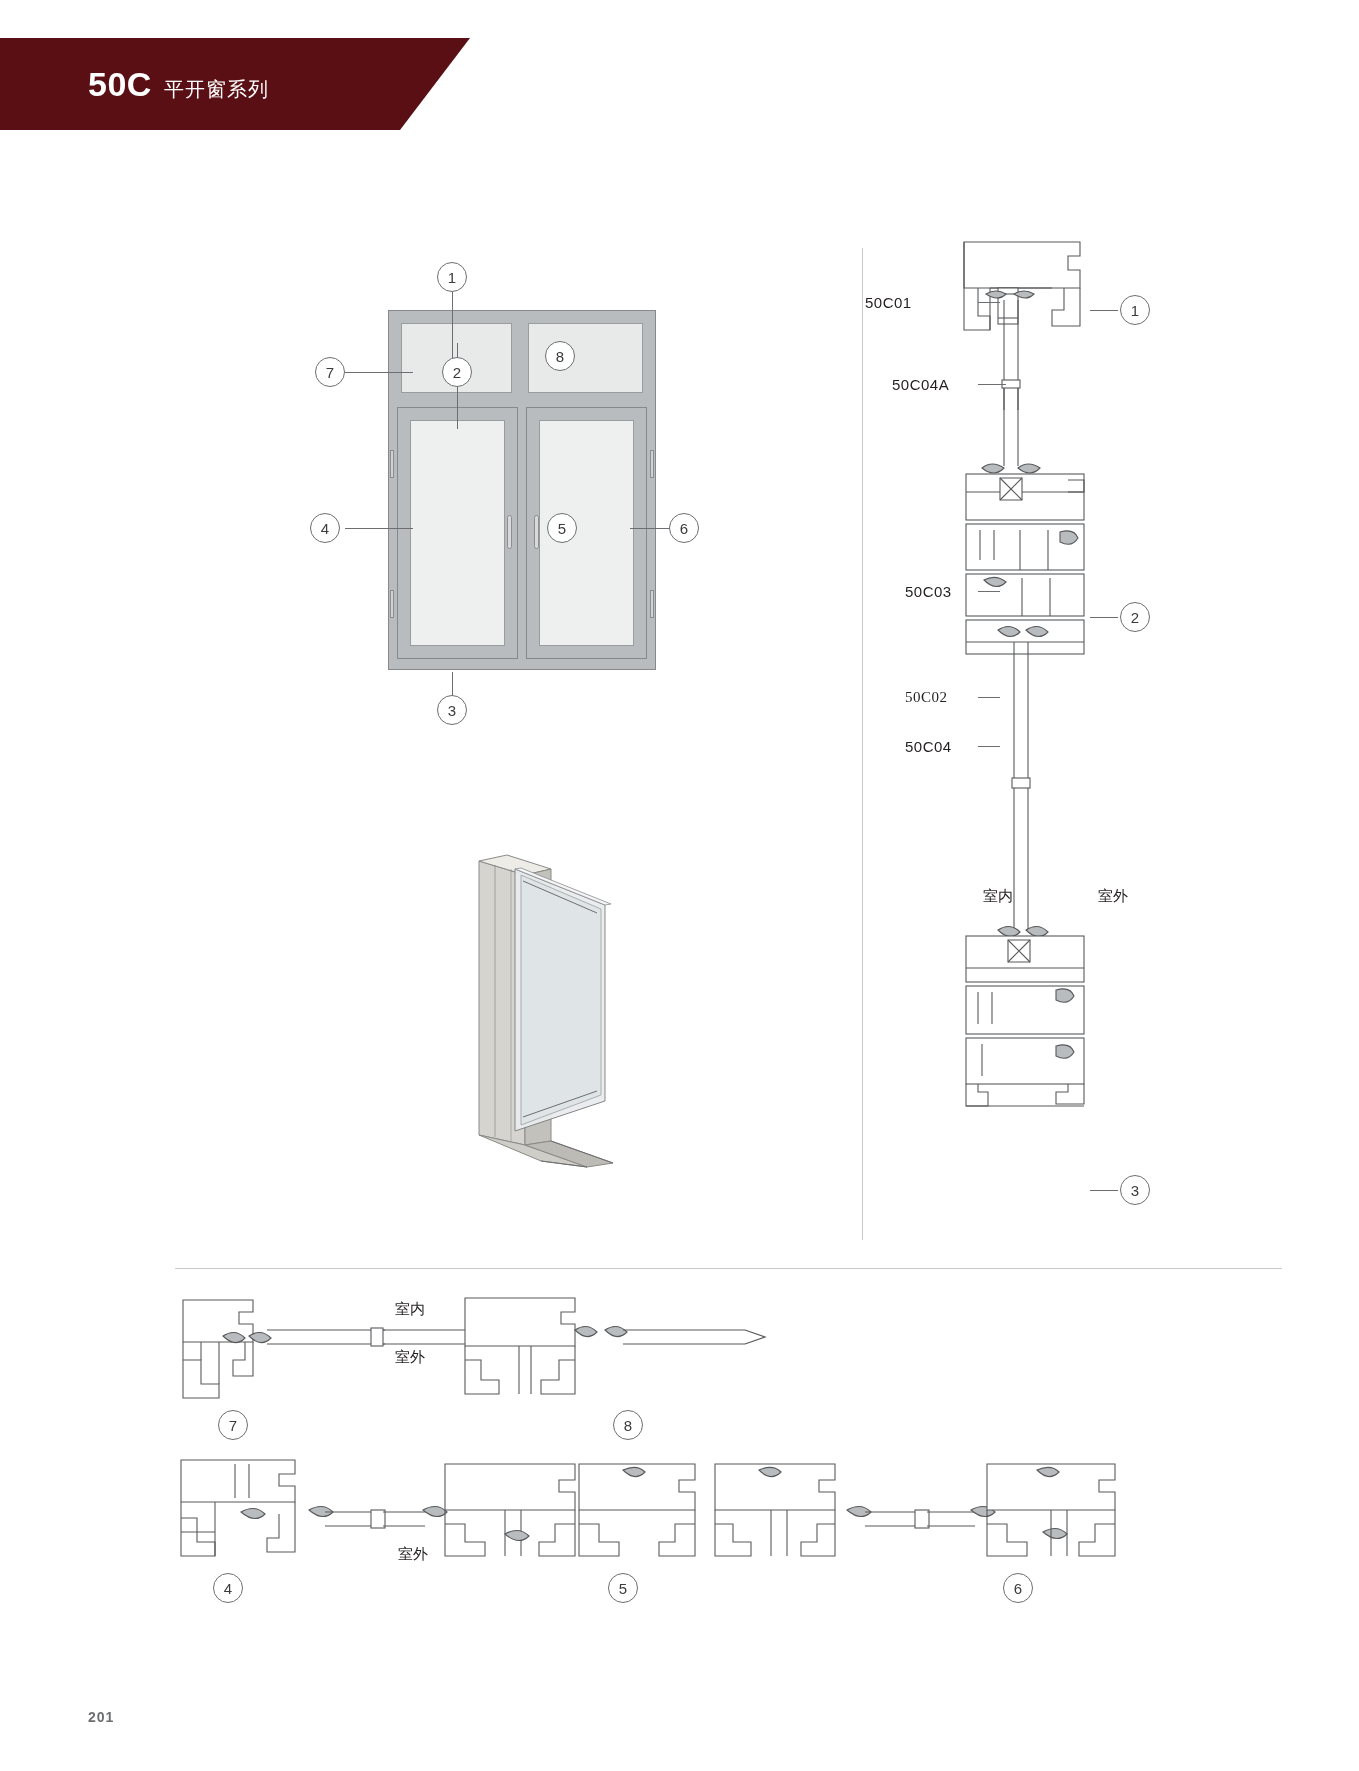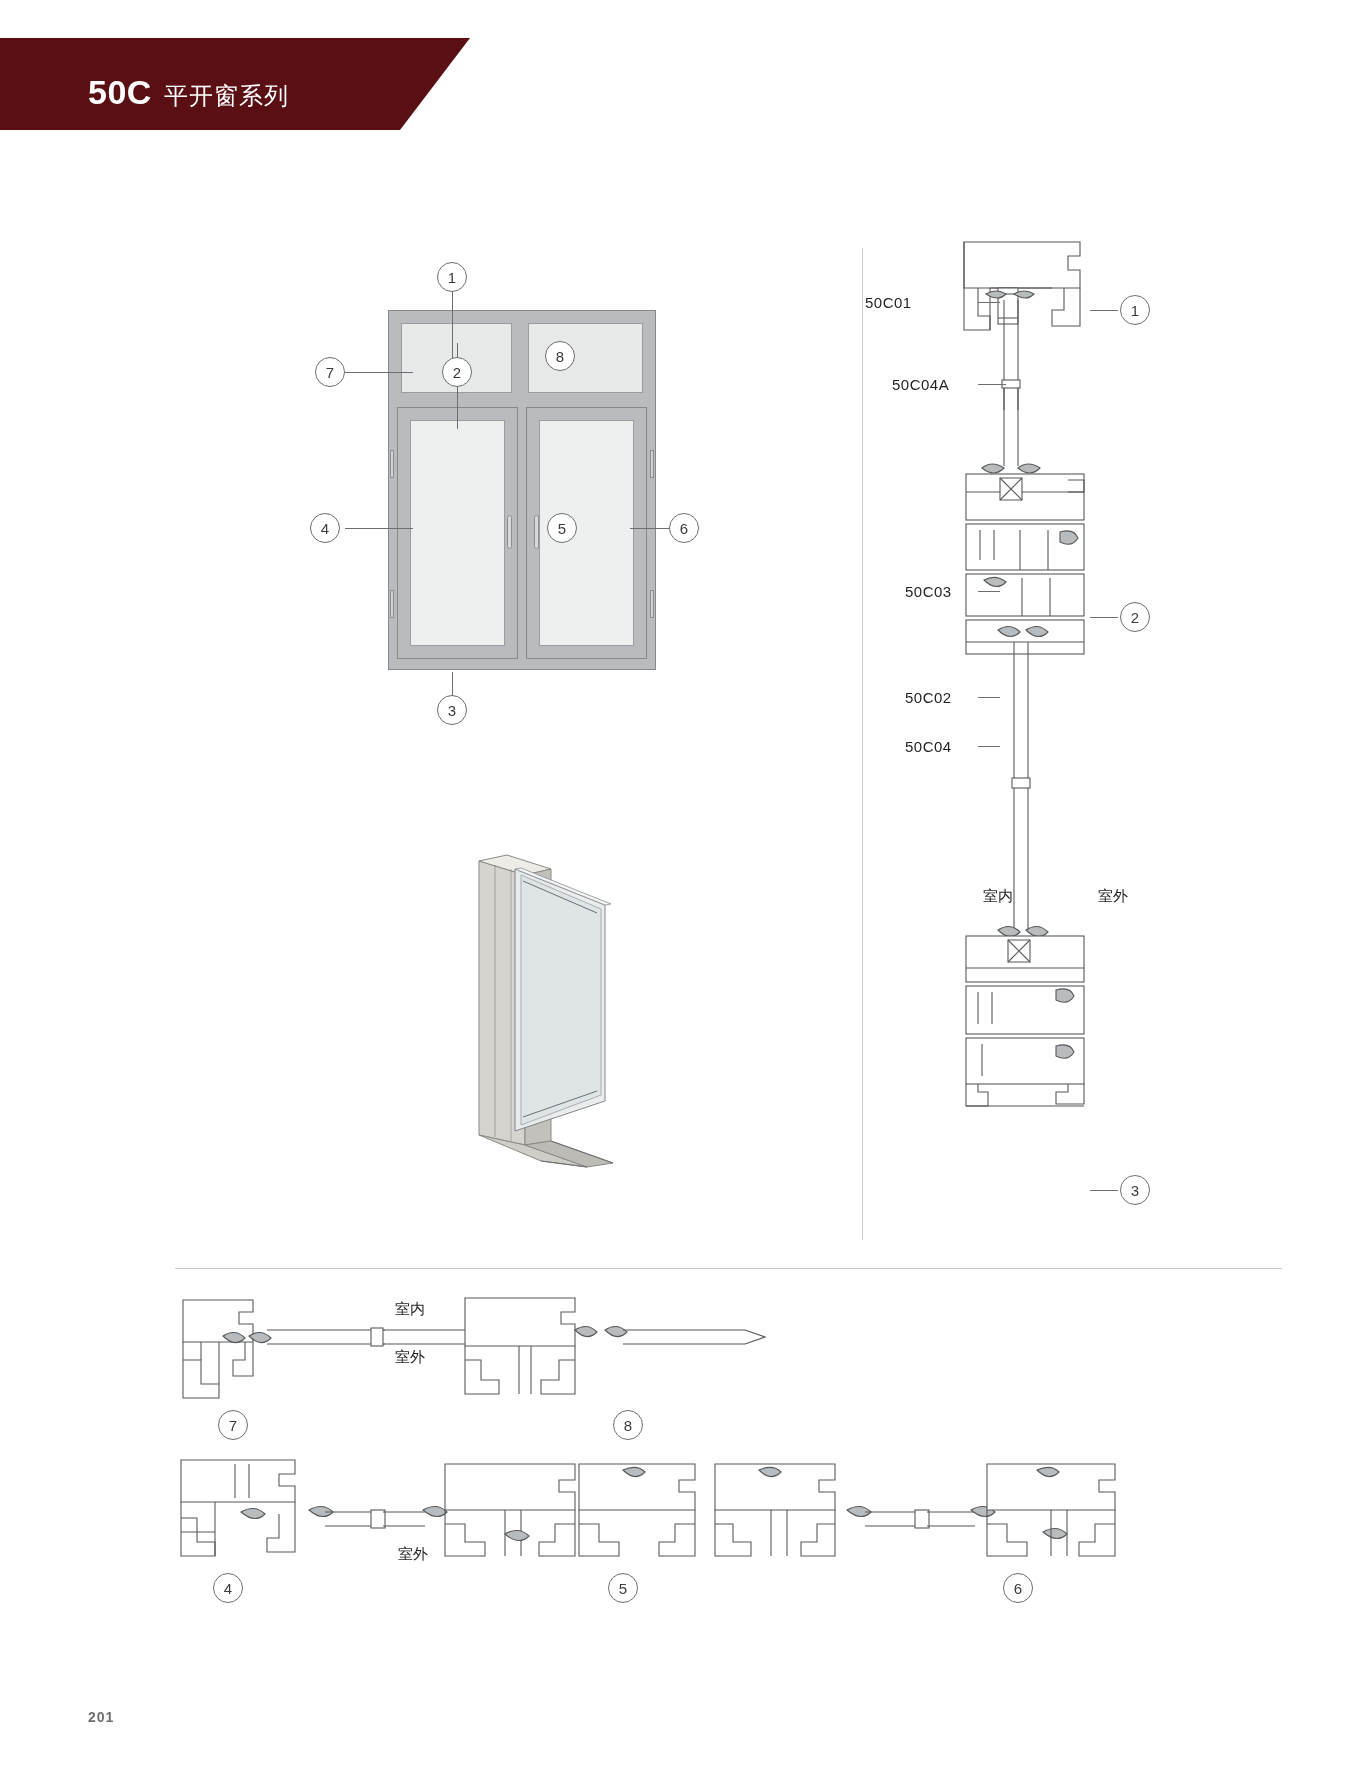--- a/index.html
+++ b/index.html
@@ -31,30 +31,29 @@
   }
   .header-title {
     position: absolute;
     left: 88px;
     top: 50%;
     transform: translateY(-50%);
     display: flex;
     align-items: baseline;
     gap: 12px;
     white-space: nowrap;
-    margin-top: 8px;
   }
   .header-code {
     font-size: 34px;
     font-weight: bold;
     color: #ffffff;
     letter-spacing: 0.5px;
   }
   .header-sub {
-    font-size: 24px;
+    font-size: 20px;
     color: #ffffff;
     letter-spacing: 1px;
   }
 
   
   .abs { position: absolute; }
 
   .callout {
     position: absolute;
     width: 30px;
@@ -358,21 +357,21 @@
 
 <div class="part-label" style="left:851px; top:294px;margin-left:14px;">50C01</div>
 <div class="leader h" style="left:978px; top:302px; width:22px;"></div>
 
 <div class="part-label" style="left:892px; top:376px;">50C04A</div>
 <div class="leader h" style="left:978px; top:384px; width:28px;"></div>
 
 <div class="part-label" style="left:905px; top:583px;">50C03</div>
 <div class="leader h" style="left:978px; top:591px; width:22px;"></div>
 
-<div class="part-label" style="left:905px; top:689px;">50C02</div>
+<div class="part-label" style="left:905px; top:689px;font-family:Liberation Serif, serif;">50C02</div>
 <div class="leader h" style="left:978px; top:697px; width:22px;"></div>
 
 <div class="part-label" style="left:905px; top:738px;">50C04</div>
 <div class="leader h" style="left:978px; top:746px; width:22px;"></div>
 
 <div class="leader h" style="left:1090px; top:310px; width:28px;"></div>
 <div class="callout" style="left:1120px; top:295px;">1</div>
 
 <div class="leader h" style="left:1090px; top:617px; width:28px;"></div>
 <div class="callout" style="left:1120px; top:602px;">2</div>

